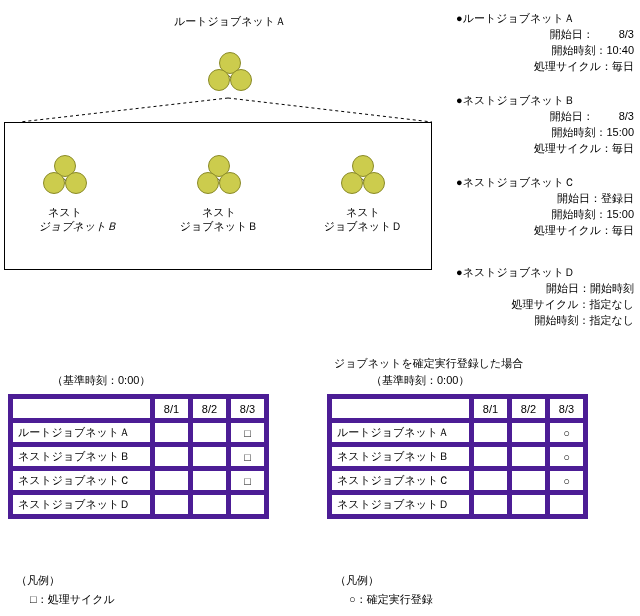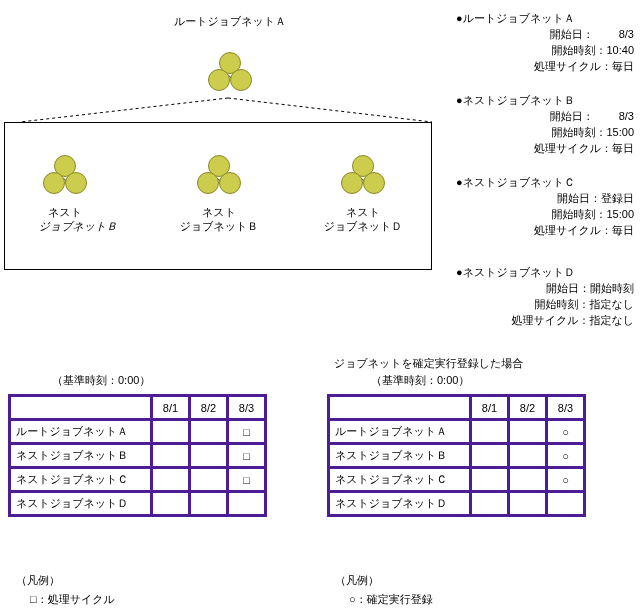--- a/index.html
+++ b/index.html
@@ -87,21 +87,21 @@
     position: absolute;
     white-space: nowrap;
     line-height: 15px;
   }
   table.grid {
     position: absolute;
     border-collapse: collapse;
     font-size: 11px;
   }
   table.grid td {
-    border: 3px solid #4c1d95;
+    border: 5px solid #4c1d95;
     height: 24px;
     text-align: center;
     padding: 0 2px;
     box-sizing: border-box;
   }
   table.grid td.rowhead {
     width: 142px;
     text-align: left;
     padding-left: 5px;
     white-space: nowrap;
@@ -200,22 +200,22 @@
     <div class="bullet-line">開始日：登録日</div>
     <div class="bullet-line">開始時刻：15:00</div>
     <div class="bullet-line">処理サイクル：毎日</div>
   </div>
 
   <div class="bullet-group" style="left:444px; top:264px; width:190px;">
     <div class="bullet-head">
       <span>●</span><span>ネストジョブネットＤ</span>
     </div>
     <div class="bullet-line">開始日：開始時刻</div>
+    <div class="bullet-line">処理サイクル：指定なし</div>
     <div class="bullet-line">開始時刻：指定なし</div>
-    <div class="bullet-line">処理サイクル：指定なし</div>
   </div>
 
   <div class="tbl-title" style="left:52px; top:373px;">（基準時刻：0:00）</div>
 
   <table class="grid" style="left:8px; top:394px;">
     <tbody>
         <tr>
       <td class="rowhead"></td>
       <td class="day">8/1</td>
       <td class="day">8/2</td>

